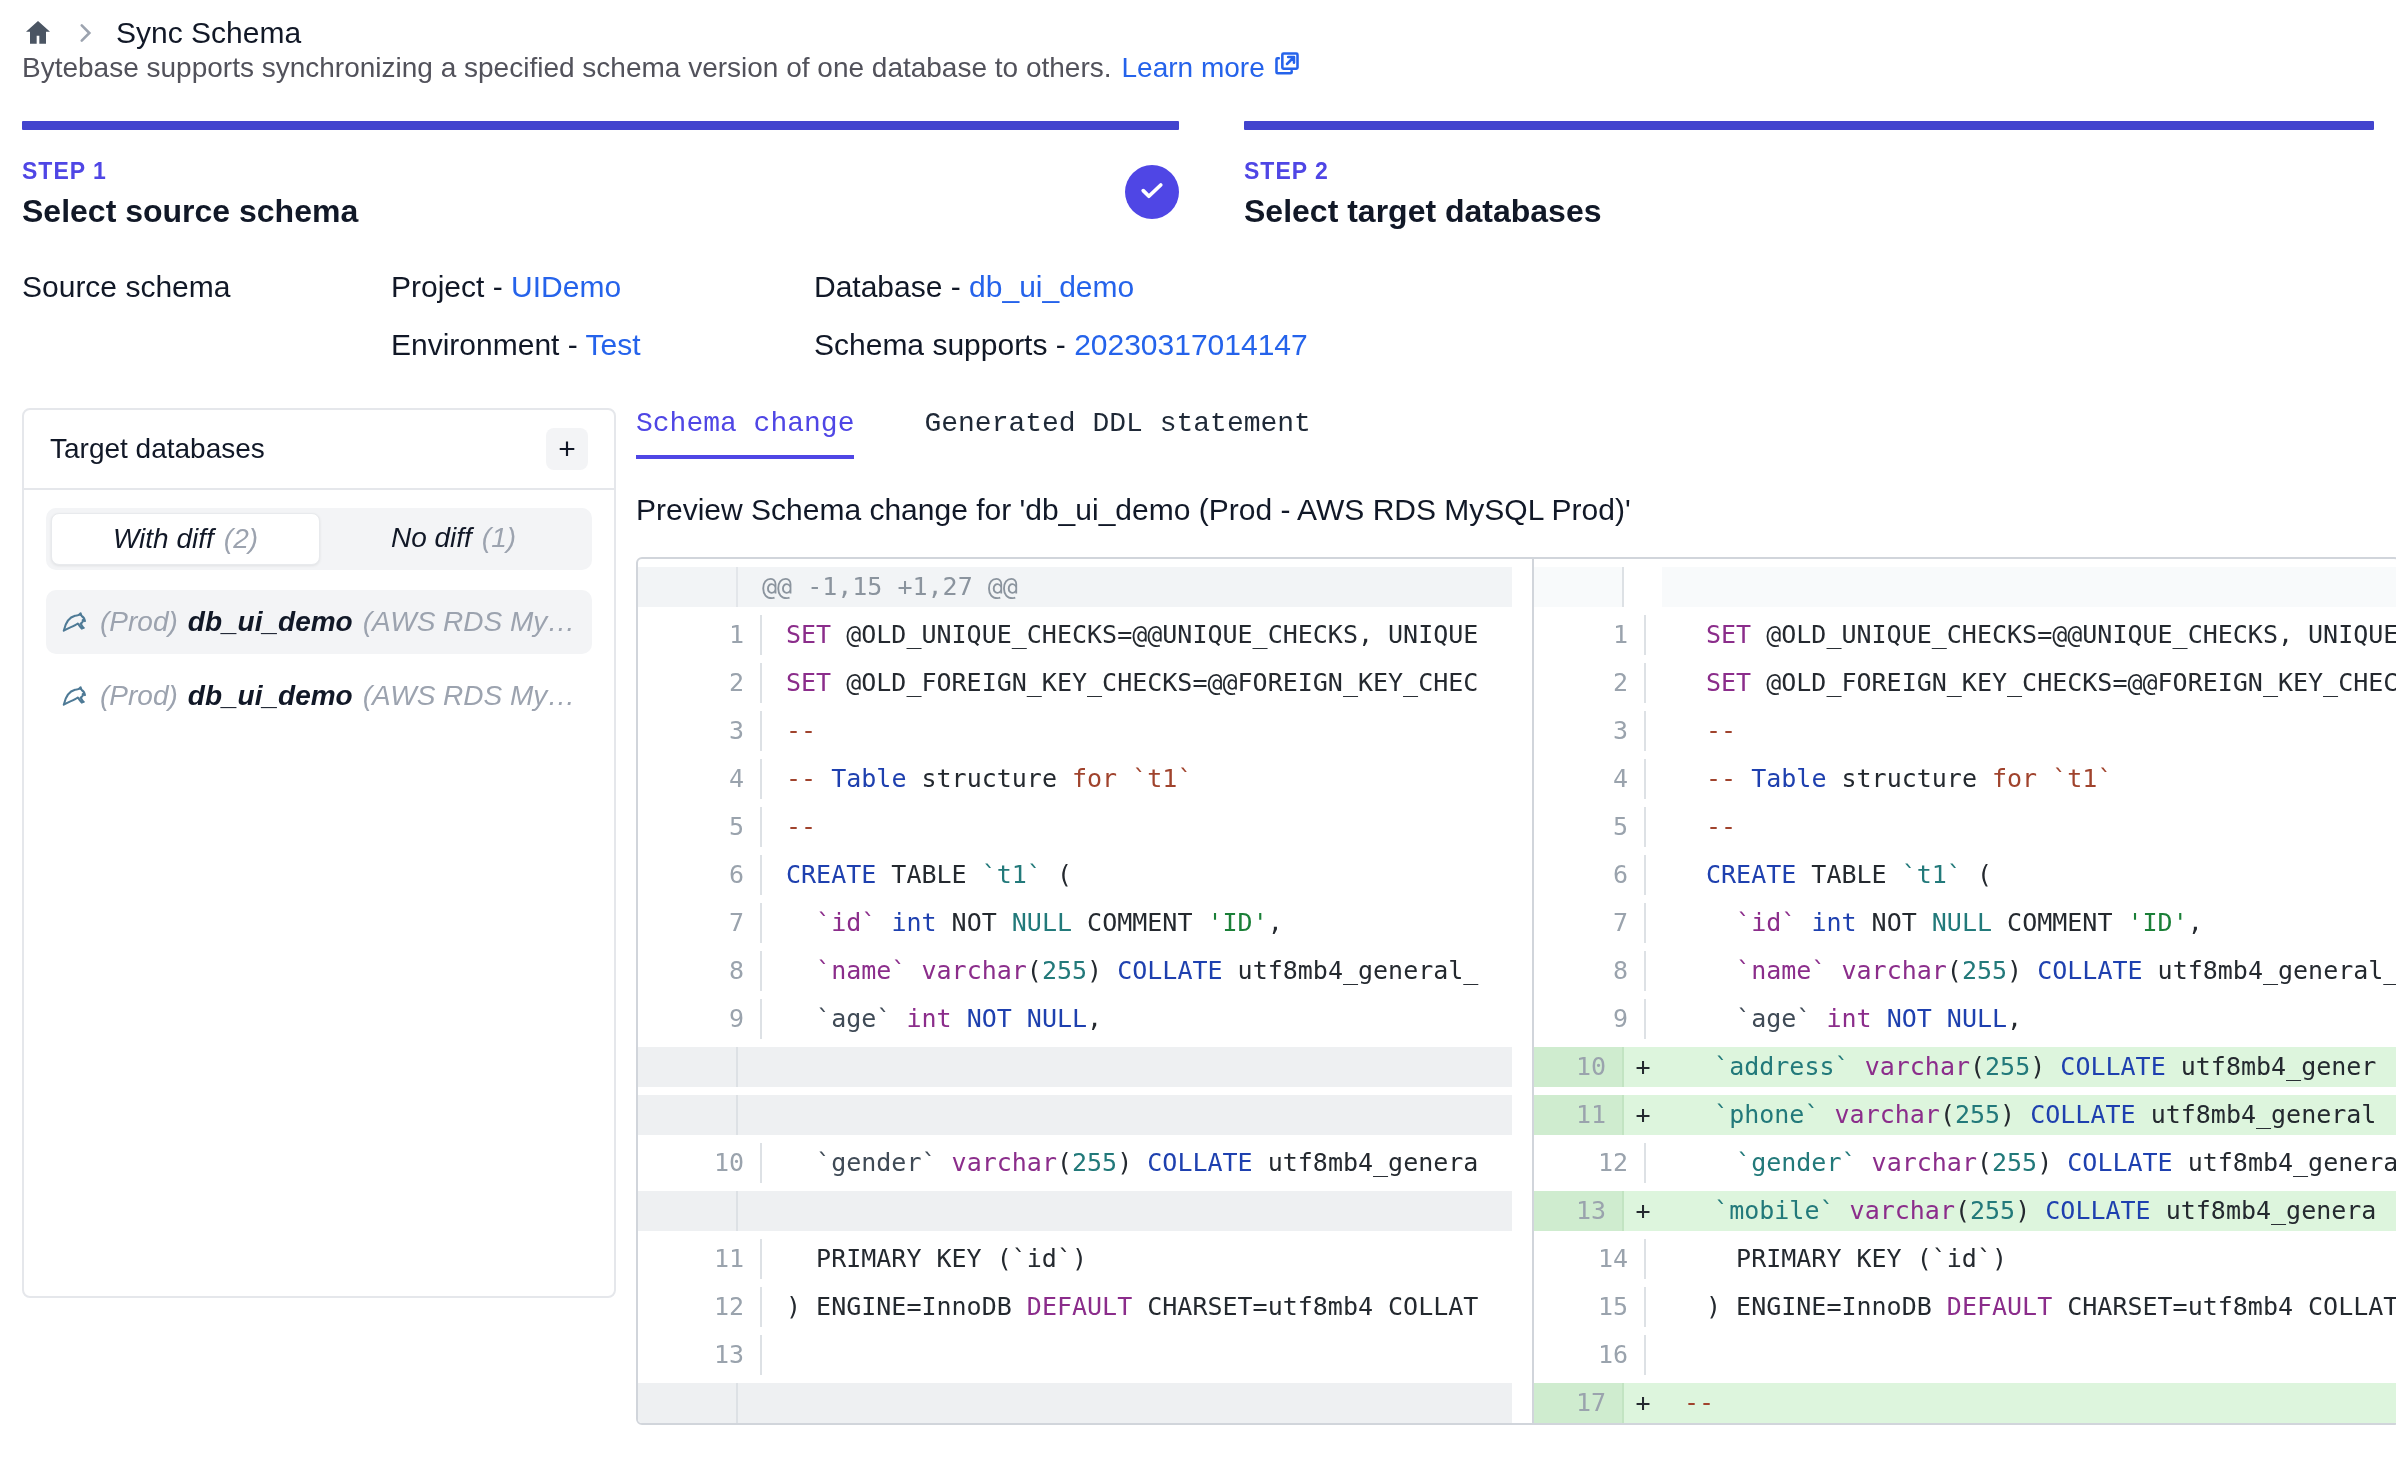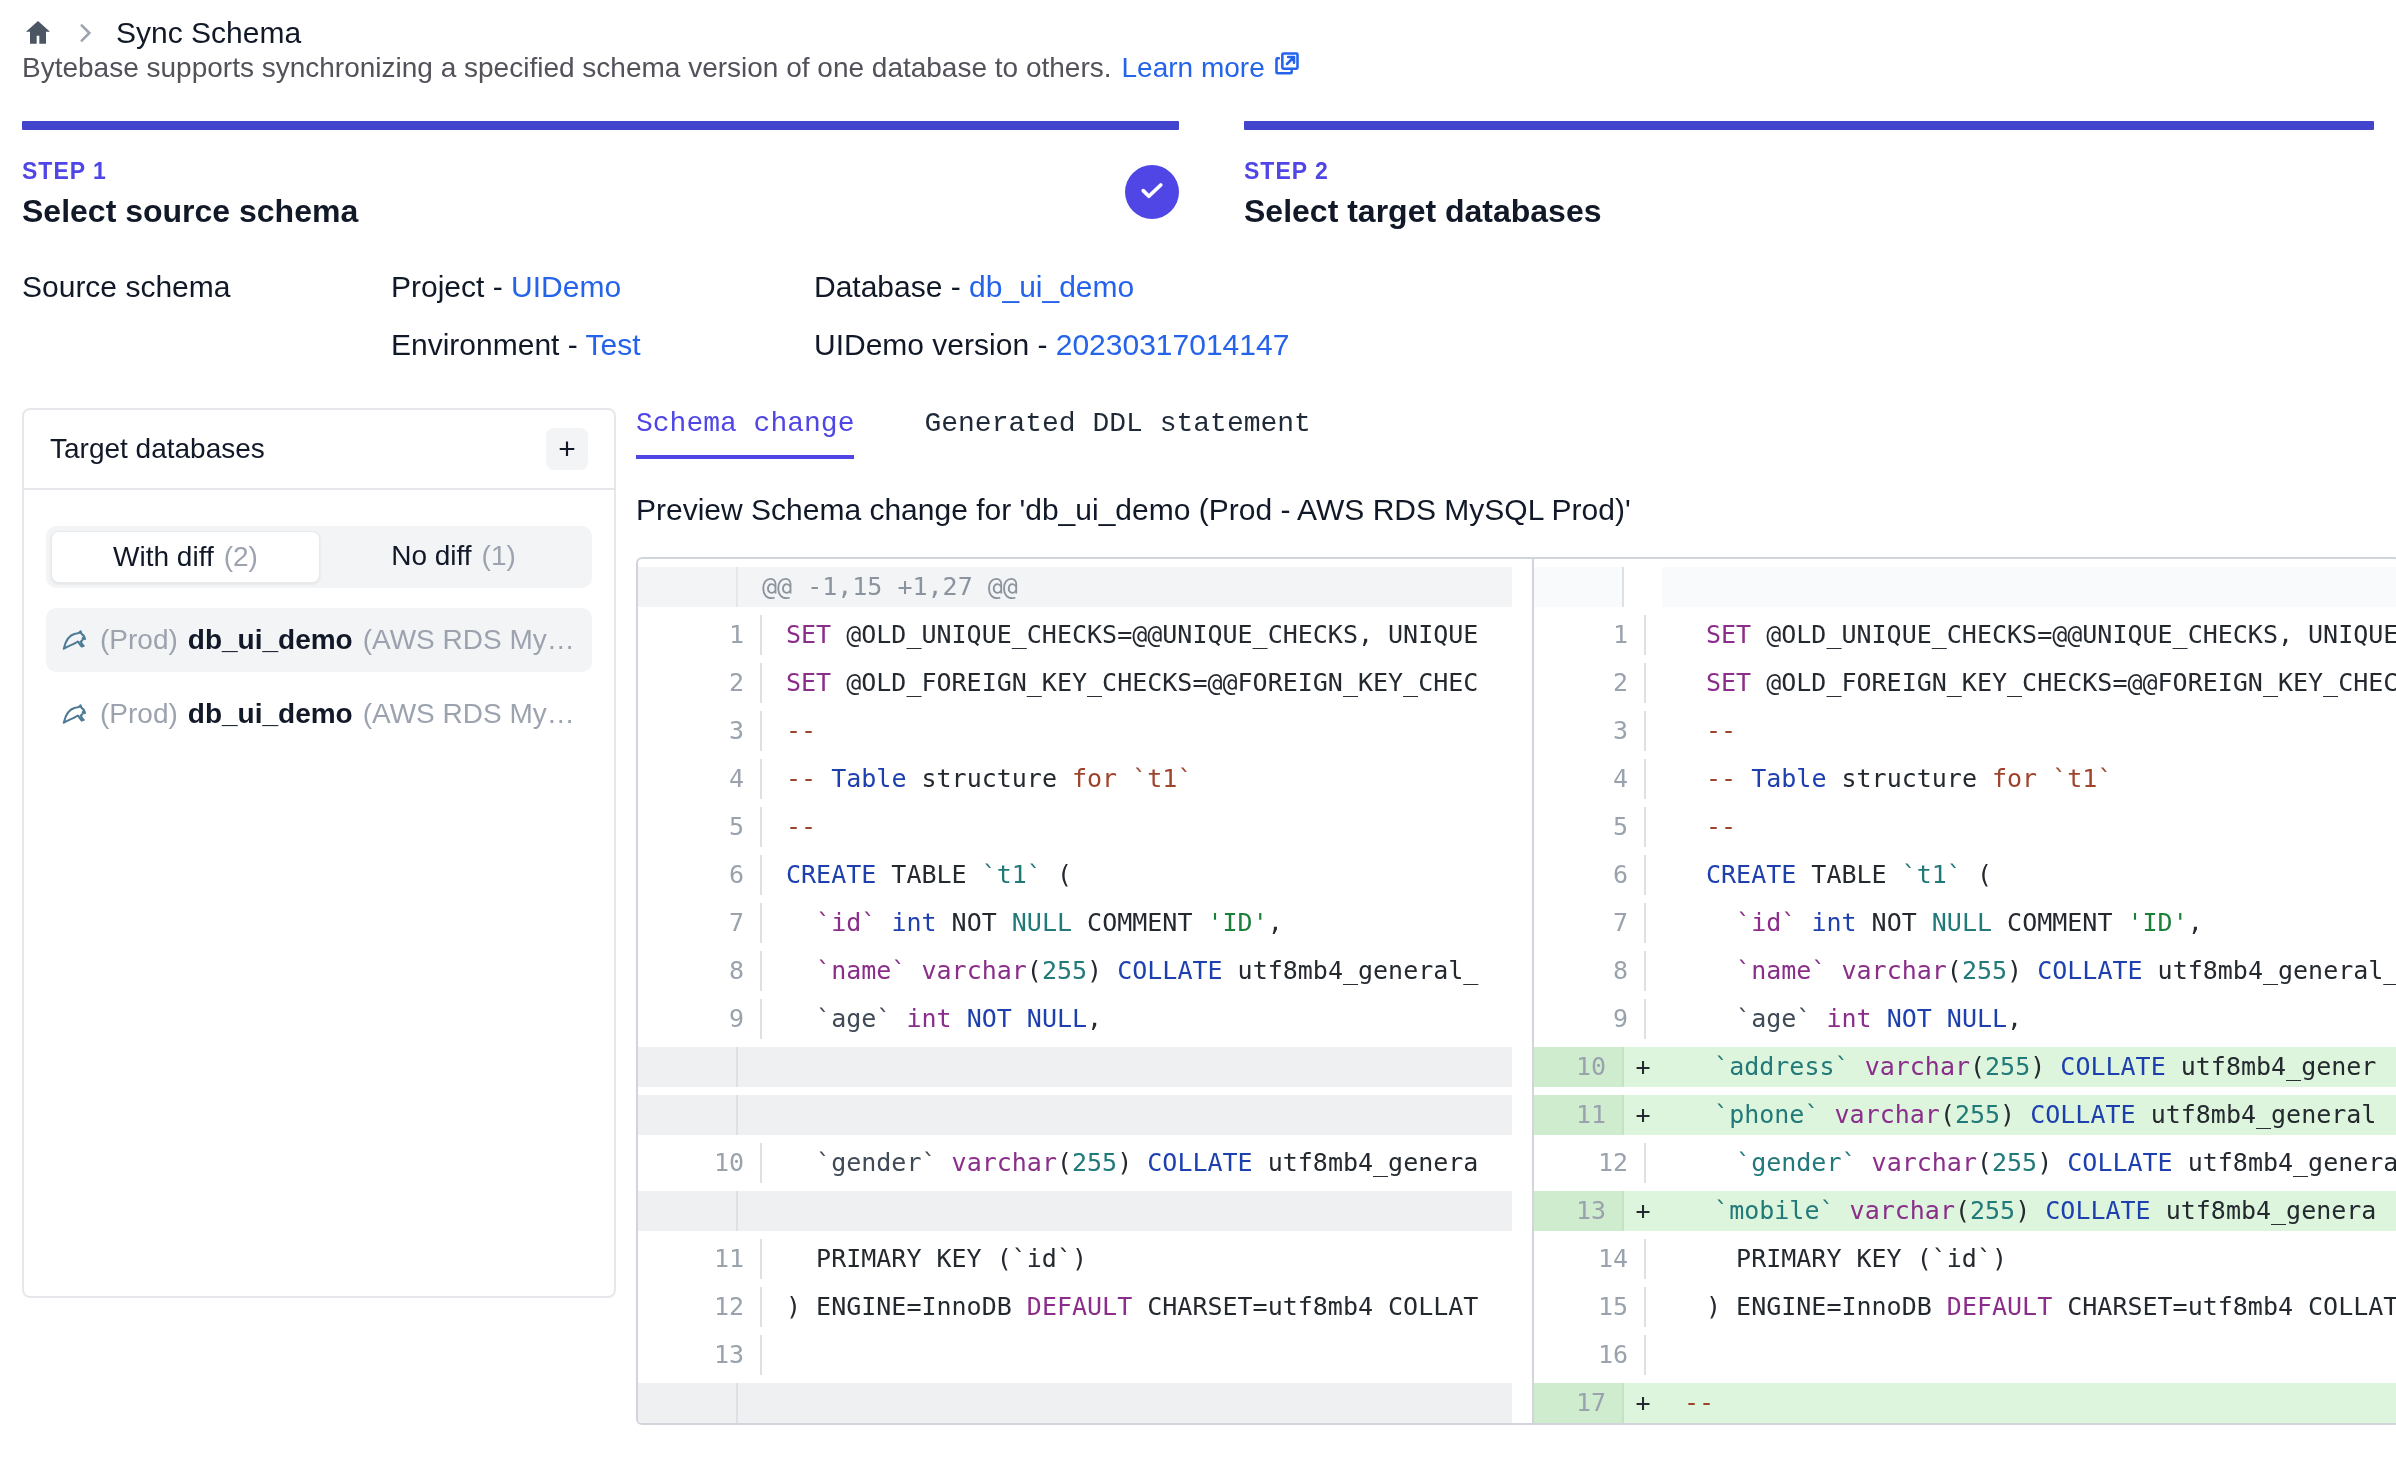--- a/index.html
+++ b/index.html
@@ -35,21 +35,21 @@
   .kv a{color:#2563eb;text-decoration:none;cursor:pointer;}
   .kv .k{color:#111827;}
 
   
   .main{display:flex;margin-top:46px;align-items:flex-start;}
   .panel{width:594px;height:890px;border:2px solid #e5e7eb;border-radius:8px;box-sizing:border-box;background:#fff;}
   .panel-head{display:flex;align-items:center;justify-content:space-between;padding:18px 26px;border-bottom:2px solid #e5e7eb;}
   .panel-head .t{font-size:28px;font-weight:500;color:#111827;}
   .add-btn{width:42px;height:42px;border:none;background:#f3f4f6;border-radius:8px;font-size:30px;line-height:1;
     color:#111827;cursor:pointer;display:flex;align-items:center;justify-content:center;}
-  .panel-body{padding:36px 22px;}
+  .panel-body{padding:18px 22px;font-style:italic;}
   .seg{display:flex;background:#f3f4f6;border-radius:10px;padding:5px;}
   .seg .seg-btn{flex:1;height:50px;display:flex;align-items:center;justify-content:center;gap:10px;
     font-size:28px;color:#111827;border-radius:8px;cursor:pointer;}
   .seg .seg-btn .cnt{color:#9ca3af;}
   .seg .seg-btn.active{background:#ffffff;border:1px solid #e8eaed;box-shadow:0 1px 3px rgba(0,0,0,.08);}
   .db-list{margin-top:20px;display:flex;flex-direction:column;gap:10px;}
   .db-item{display:flex;align-items:center;gap:10px;padding:16px 14px;border-radius:10px;font-size:28px;cursor:pointer;white-space:nowrap;overflow:hidden;}
   .db-item.selected{background:#f3f4f6;}
   .db-item .env,.db-item .inst{color:#9ca3af;}
   .db-item .name{color:#111827;font-weight:600;}
@@ -157,21 +157,21 @@
       </div>
       <div class="kv">
         <span class="k">Database -</span>
         <a>db_ui_demo</a>
       </div>
       <div class="kv">
         <span class="k">Environment -</span>
         <a>Test</a>
       </div>
       <div class="kv">
-        <span class="k">UIDemo version -</span>
+        <span class="k">Schema supports -</span>
         <a>20230317014147</a>
       </div>
     </div>
   </div>
 
   <div class="main px">
 
     <div class="panel">
       <div class="panel-head">
         <span class="t">Target databases</span>

